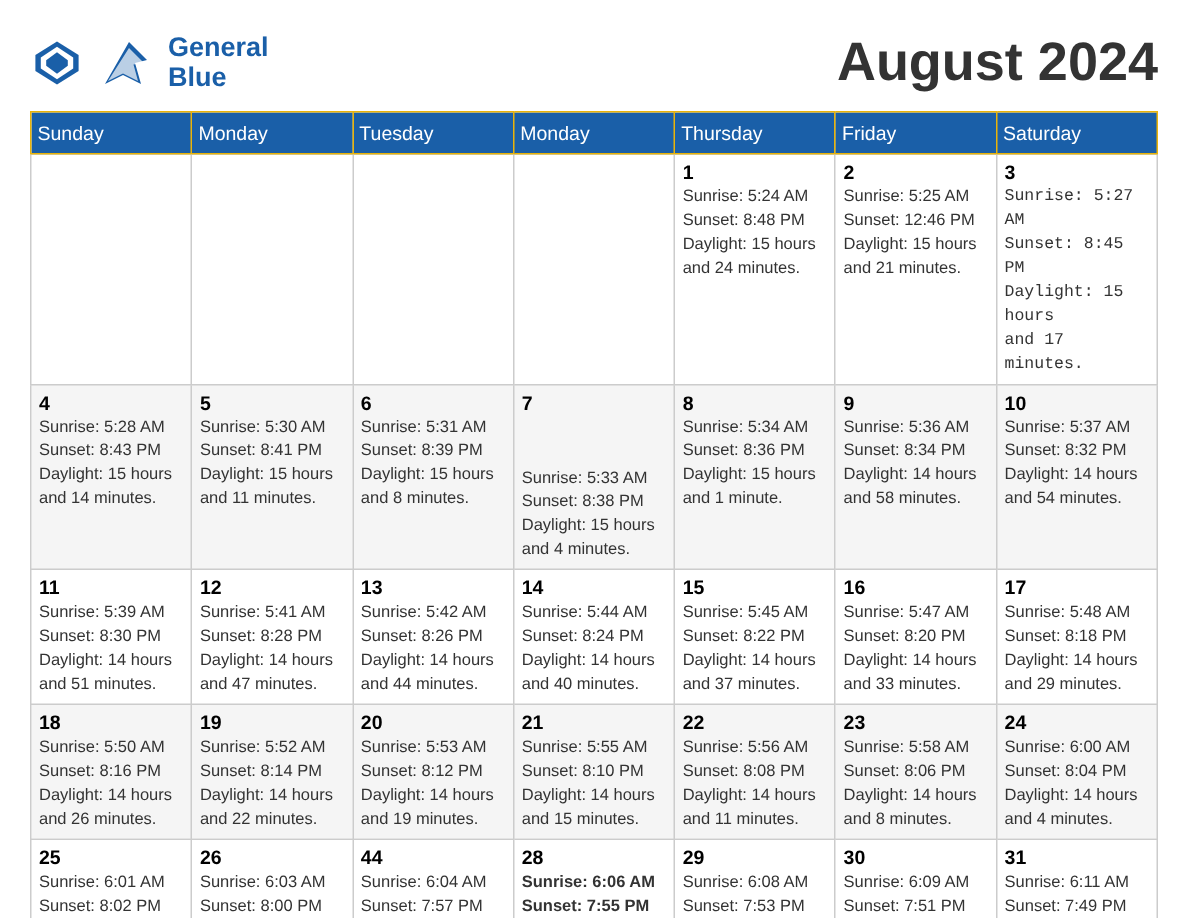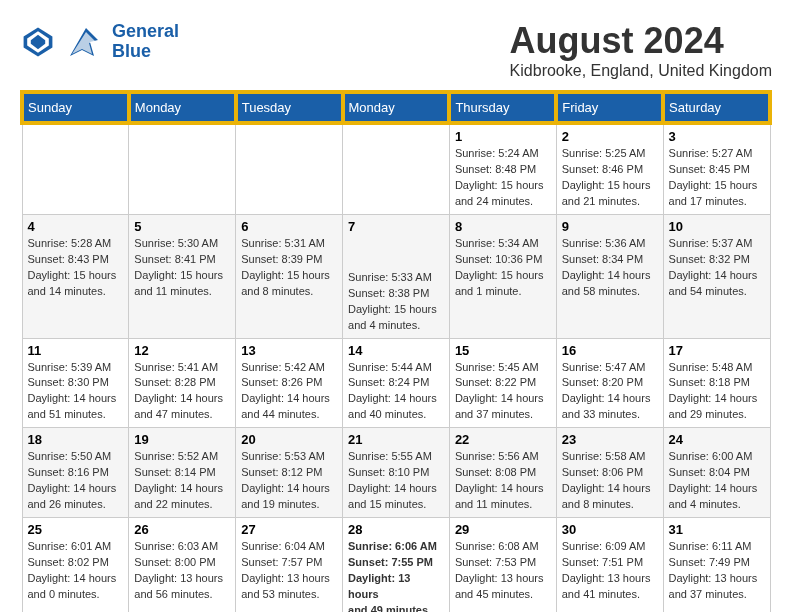--- a/index.html
+++ b/index.html
@@ -28,21 +28,21 @@
       line-height: 1.1;
     }
     .logo-text span {
       color: #1a5fa8;
     }
     .logo-icon {
       width: 36px;
       height: 36px;
     }
     .title-section {
-      text-align: left;
+      text-align: right;
     }
     .main-title {
       font-size: 36px;
       font-weight: bold;
       color: #333;
     }
     .subtitle {
       font-size: 16px;
       color: #333;
       font-weight: normal;
@@ -52,21 +52,21 @@
       border-collapse: collapse;
       font-size: 11px;
     }
     thead tr th {
       background-color: #1a5fa8;
       color: #fff;
       padding: 6px 4px;
       text-align: left;
       font-size: 13px;
       font-weight: normal;
-      border: 4px solid #eab308;
+      border: 1px solid #eab308;
     }
     tbody tr td {
       border: 1px solid #ccc;
       vertical-align: top;
       padding: 4px 5px;
       height: 80px;
       width: calc(100% / 7);
     }
     tbody tr:nth-child(even) td {
       background-color: #f5f5f5;
@@ -113,21 +113,20 @@
       <polygon points="8,36 24,8 36,20 28,22 32,36 20,30 8,36" fill="#1a5fa8"></polygon>
       <polygon points="10,34 24,12 34,22 27,23 30,34 20,29 10,34" fill="#fff" opacity="0.7"></polygon>
     </svg>
     <div class="logo-text">
       <div><span>General</span></div>
       <div><span style="color:#1a5fa8;">Blue</span></div>
     </div>
   </div>
   <div class="title-section">
     <div class="main-title">August 2024</div>
-    <div class="subtitle">Kidbrooke, England, United Kingdom</div>
   </div>
 </div>
 
 <table>
   <thead>
     <tr>
     <th>Sunday</th>
         <th>Monday</th>
         <th>Tuesday</th>
         <th>Monday</th>
@@ -145,27 +144,27 @@
         <td>
           <span class="day-num">1</span>
           <div class="day-info" style="white-space: pre-line;">Sunrise: 5:24 AM
 Sunset: 8:48 PM
 Daylight: 15 hours
 and 24 minutes.</div>
         </td>
         <td>
           <span class="day-num">2</span>
           <div class="day-info" style="white-space: pre-line;">Sunrise: 5:25 AM
-Sunset: 8:46 PM
+Sunset: 12:46 PM
 Daylight: 15 hours
 and 21 minutes.</div>
         </td>
         <td>
           <span class="day-num">3</span>
-          <div class="day-info" style="white-space: pre-line;">Sunrise: 5:27 AM
+          <div class="day-info" style="white-space: pre-line; font-family: Liberation Mono, monospace;">Sunrise: 5:27 AM
 Sunset: 8:45 PM
 Daylight: 15 hours
 and 17 minutes.</div>
         </td>
       </tr>
       <tr>
         <td>
           <span class="day-num">4</span>
           <div class="day-info" style="white-space: pre-line;">Sunrise: 5:28 AM
 Sunset: 8:43 PM
@@ -189,21 +188,21 @@
         <td>
           <span class="day-num">7</span>
           <div class="day-info" style="white-space: pre-line; margin-top: 36px;">Sunrise: 5:33 AM
 Sunset: 8:38 PM
 Daylight: 15 hours
 and 4 minutes.</div>
         </td>
         <td>
           <span class="day-num">8</span>
           <div class="day-info" style="white-space: pre-line;">Sunrise: 5:34 AM
-Sunset: 10:36 PM
+Sunset: 8:36 PM
 Daylight: 15 hours
 and 1 minute.</div>
         </td>
         <td>
           <span class="day-num">9</span>
           <div class="day-info" style="white-space: pre-line;">Sunrise: 5:36 AM
 Sunset: 8:34 PM
 Daylight: 14 hours
 and 58 minutes.</div>
         </td>
@@ -326,21 +325,21 @@
 and 0 minutes.</div>
         </td>
         <td>
           <span class="day-num">26</span>
           <div class="day-info" style="white-space: pre-line;">Sunrise: 6:03 AM
 Sunset: 8:00 PM
 Daylight: 13 hours
 and 56 minutes.</div>
         </td>
         <td>
-          <span class="day-num">27</span>
+          <span class="day-num">44</span>
           <div class="day-info" style="white-space: pre-line;">Sunrise: 6:04 AM
 Sunset: 7:57 PM
 Daylight: 13 hours
 and 53 minutes.</div>
         </td>
         <td>
           <span class="day-num">28</span>
           <div class="day-info" style="white-space: pre-line; font-weight: bold;">Sunrise: 6:06 AM
 Sunset: 7:55 PM
 Daylight: 13 hours

